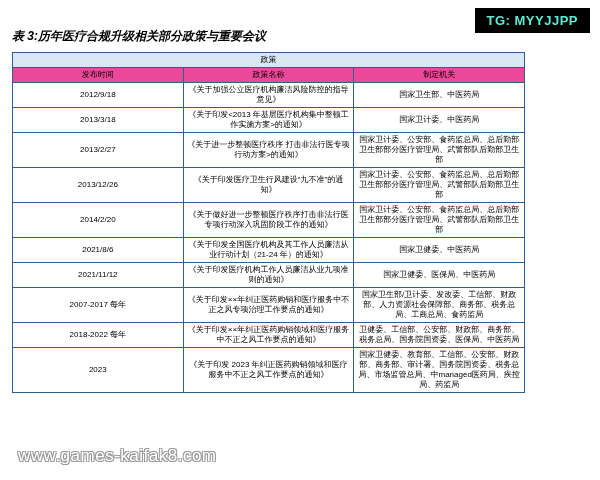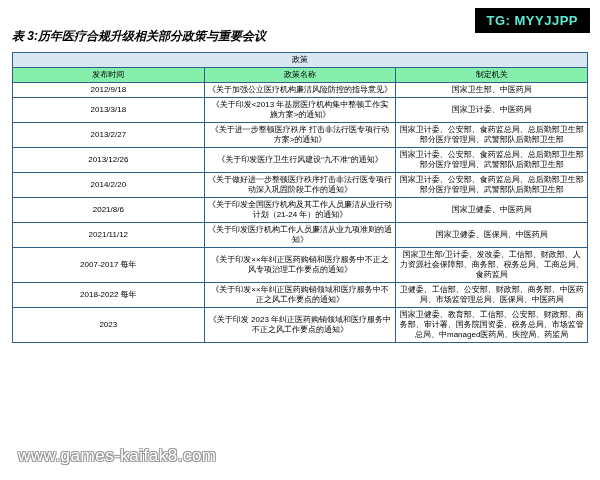--- a/index.html
+++ b/index.html
@@ -31,21 +31,21 @@
     left: 12px;
     font-size: 12px;
     font-weight: bold;
     color: #000000;
     font-style: italic;
   }
   .table-wrap {
     position: absolute;
     top: 52px;
     left: 12px;
-    width: 576px;
+    width: 513px;
   }
   table.policy {
     border-collapse: collapse;
     width: 100%;
     table-layout: fixed;
   }
   table.policy td, table.policy th {
     border: 1px solid #2f5f8f;
     font-size: 8px;
     color: #000000;
@@ -55,21 +55,21 @@
     font-weight: normal;
   }
   .group-head {
     background: #d9e7f3;
     text-align: center;
     font-weight: bold;
     font-size: 9px;
     padding: 3px 0;
   }
   .col-head {
-    background: #86efac;
+    background: #ec4899;
     text-align: center;
     font-weight: bold;
     font-size: 9px;
     padding: 3px 0;
   }
   .c-date {
     width: 78px;
     text-align: center;
   }
   .c-name {
@@ -149,21 +149,21 @@
         <td class="c-org">国家卫健委、医保局、中医药局</td>
       </tr>
       <tr>
         <td class="c-date">2007-2017 每年</td>
         <td class="c-name">《关于印发××年纠正医药购销和医疗服务中不正之风专项治理工作要点的通知》</td>
         <td class="c-org">国家卫生部/卫计委、发改委、工信部、财政部、人力资源社会保障部、商务部、税务总局、工商总局、食药监局</td>
       </tr>
       <tr>
         <td class="c-date">2018-2022 每年</td>
         <td class="c-name">《关于印发××年纠正医药购销领域和医疗服务中不正之风工作要点的通知》</td>
-        <td class="c-org">卫健委、工信部、公安部、财政部、商务部、中医药局、市场监管理总局、医保局、中医药局</td>
+        <td class="c-org">卫健委、工信部、公安部、财政部、商务部、税务总局、国务院国资委、医保局、中医药局</td>
       </tr>
       <tr>
         <td class="c-date">2023</td>
         <td class="c-name">《关于印发 2023 年纠正医药购销领域和医疗服务中不正之风工作要点的通知》</td>
         <td class="c-org">国家卫健委、教育部、工信部、公安部、财政部、商务部、审计署、国务院国资委、税务总局、市场监管总局、中managed医药局、疾控局、药监局</td>
       </tr>
     </tbody>
   </table>
 </div>
 

